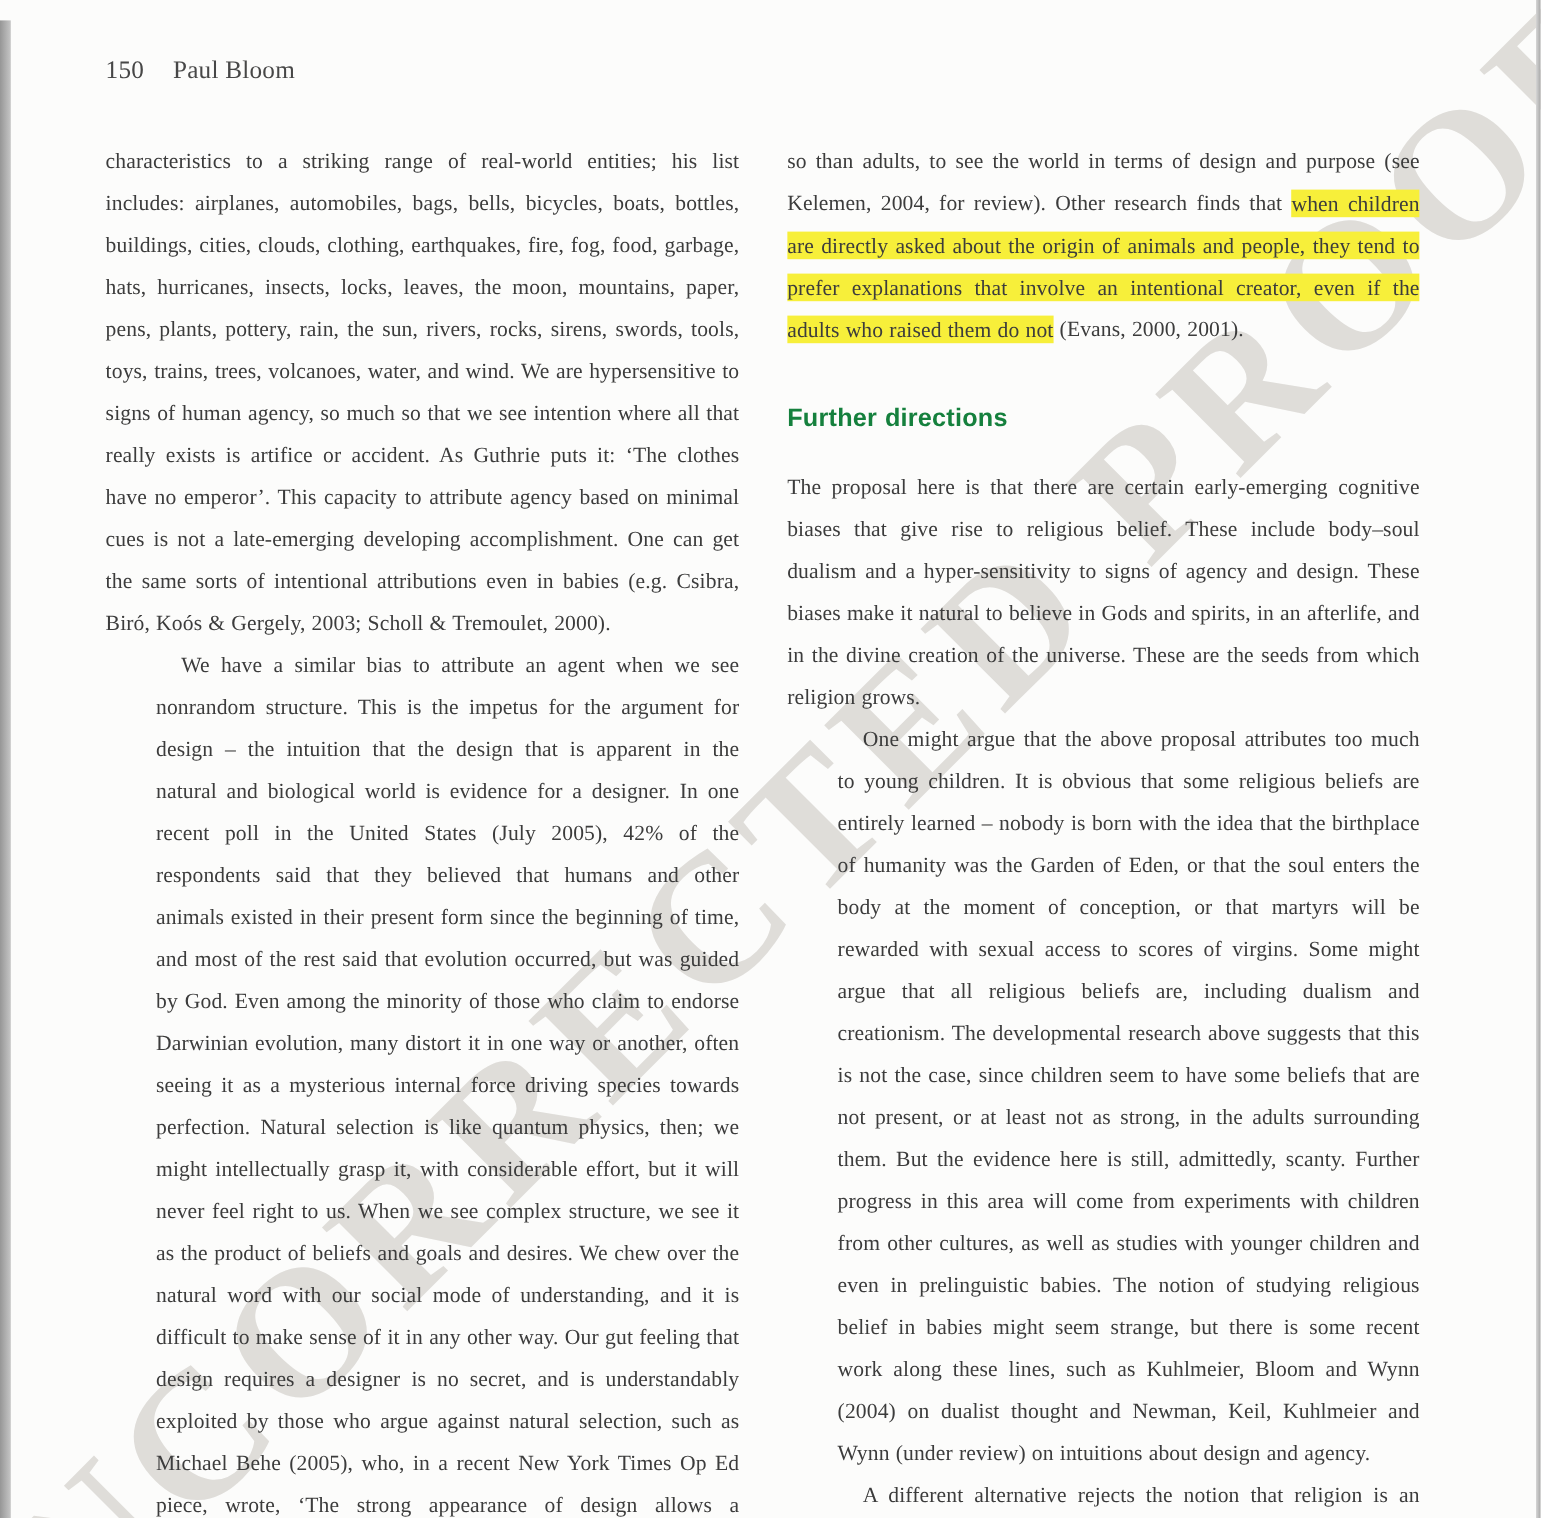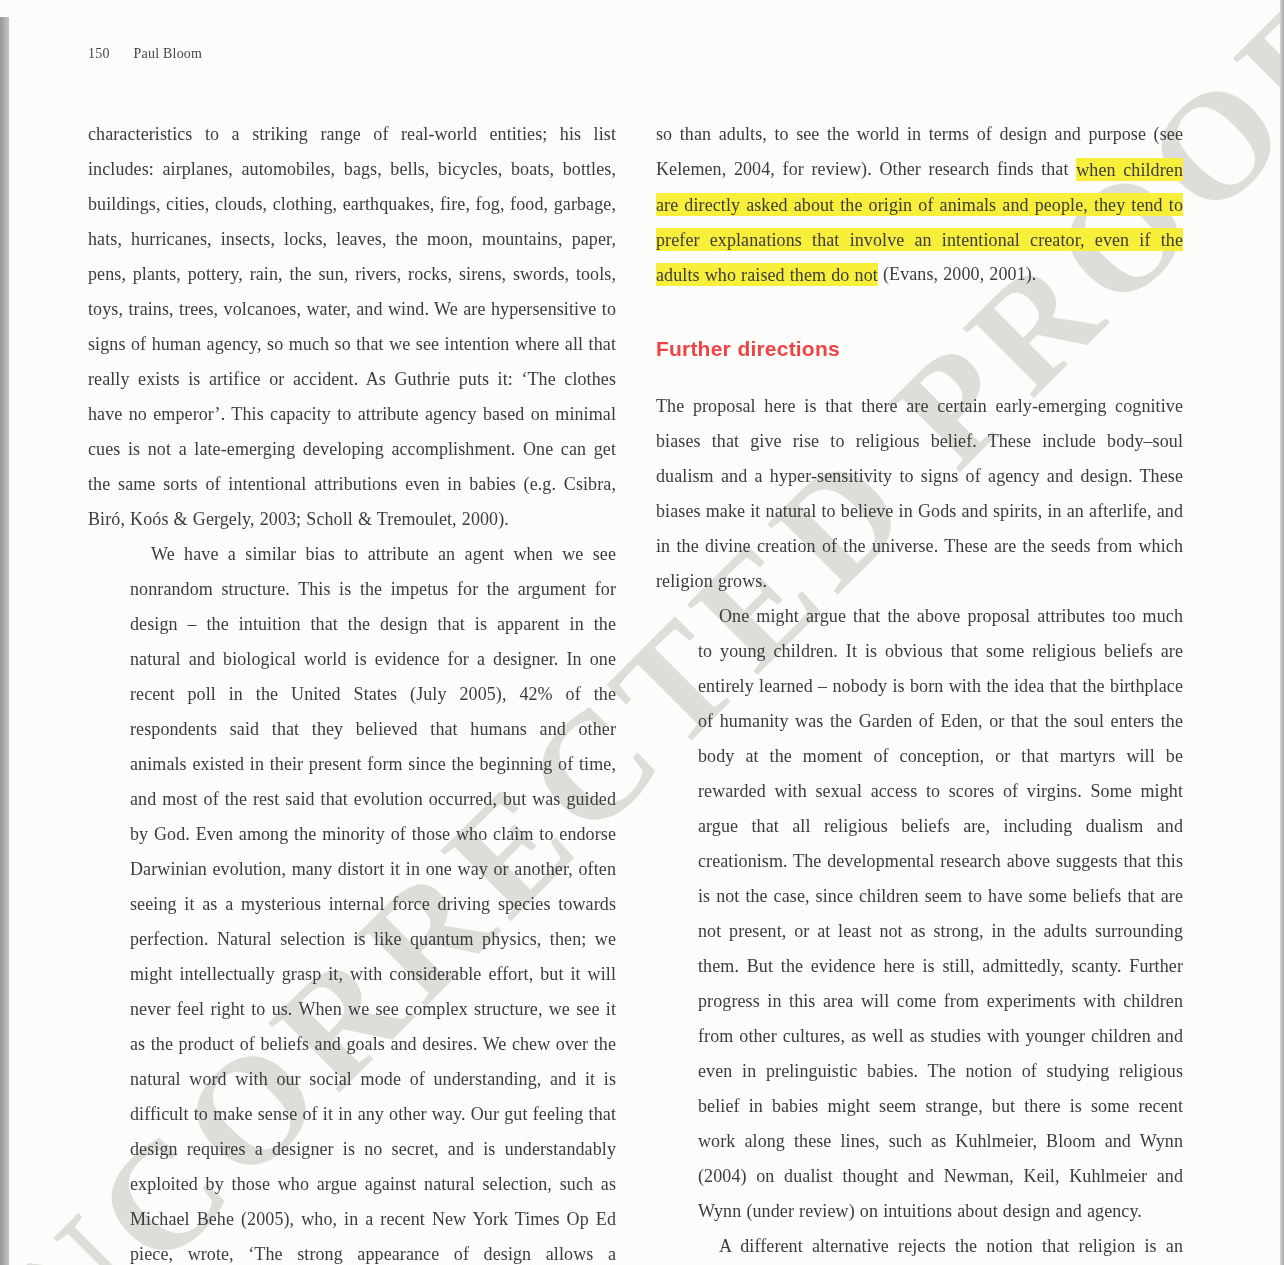--- a/index.html
+++ b/index.html
@@ -45,21 +45,21 @@
     letter-spacing: 12px;
     color: rgba(163, 157, 148, 0.33);
     white-space: nowrap;
     z-index: 0;
     pointer-events: none;
   }
   .header {
     position: absolute;
     left: 88px;
     top: 46px;
-    font-size: 14px;
+    font-size: 21px;
     color: #474747;
     z-index: 2;
     letter-spacing: 0.2px;
   }
   .header .author { margin-left: 24px; }
   .col {
     position: absolute;
     top: 117px;
     width: 528px;
     height: 1148px;
@@ -79,21 +79,21 @@
   .highlight {
     background: var(--hl, #f7ef3a);
     padding: 1.5px 0;
     -webkit-box-decoration-break: clone;
     box-decoration-break: clone;
   }
   .section-heading {
     font-family: "Liberation Sans", sans-serif;
     font-weight: bold;
     font-size: 21px;
-    color: #ef4444;
+    color: #15803d;
     letter-spacing: 0.2px;
     margin: 39px 0 23px 0;
     text-align: left;
   }
 </style>
 </head>
 <body>
 
 <div class="page">
   <div class="watermark">UNCORRECTED PROOF</div>

